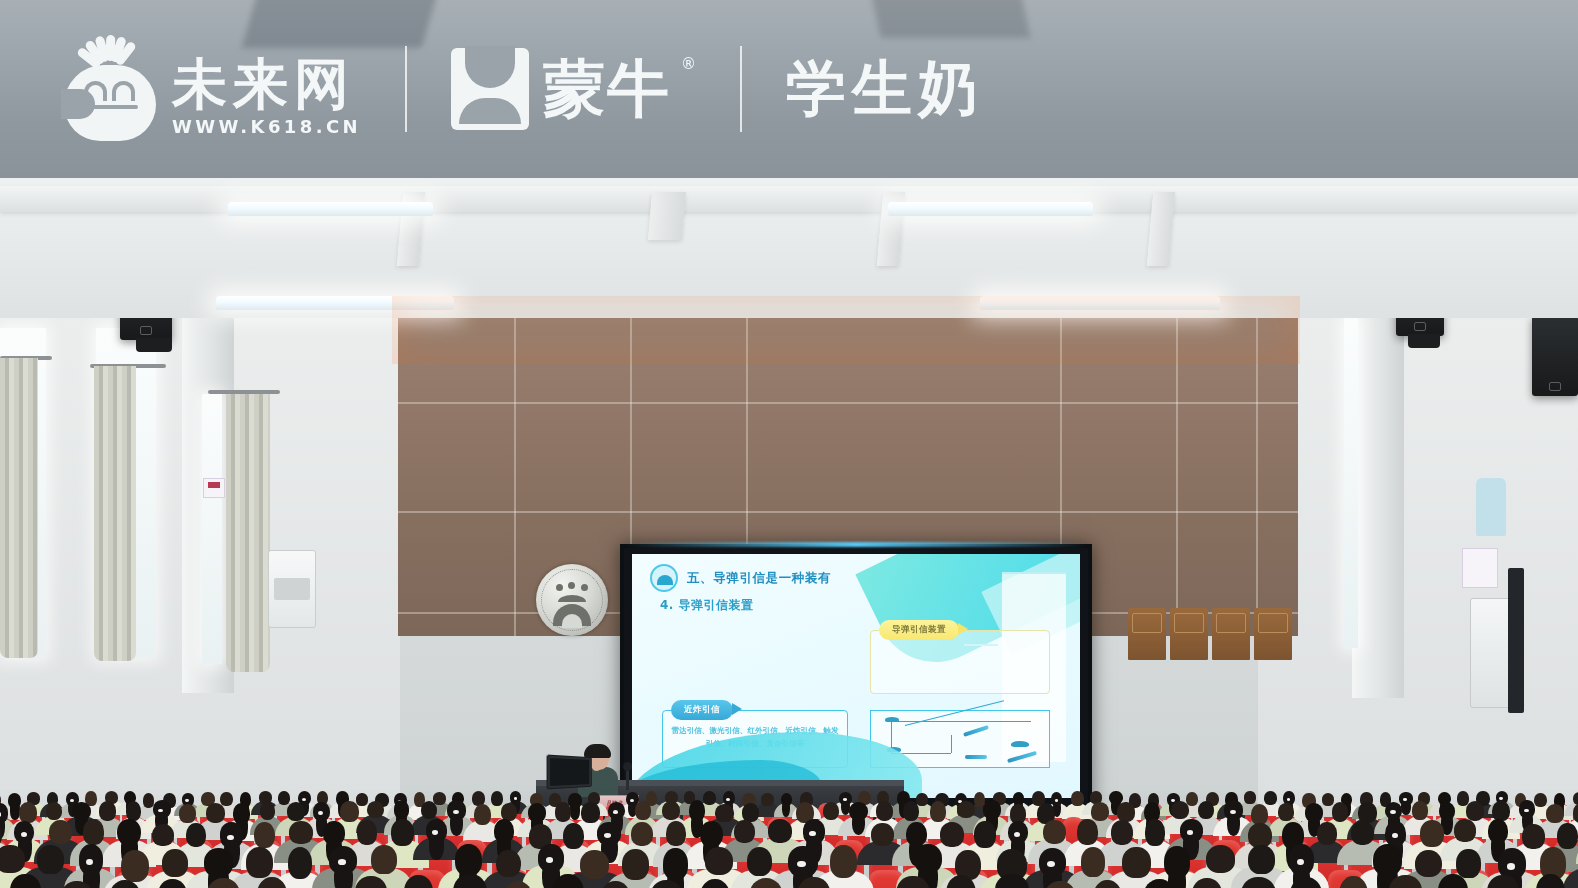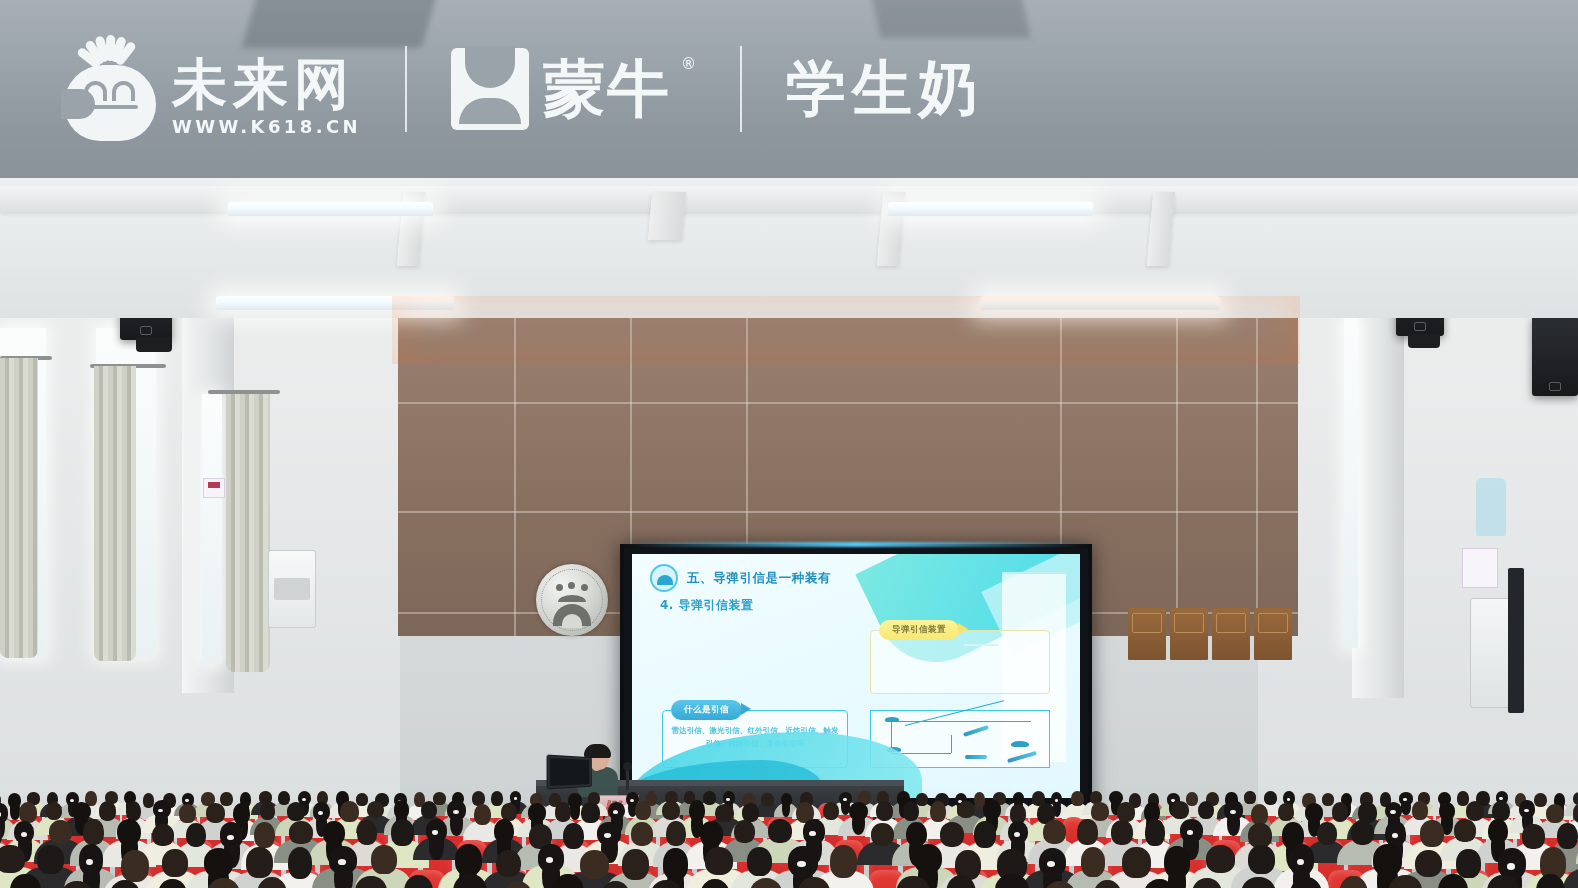--- a/index.html
+++ b/index.html
@@ -377,21 +377,21 @@
         <div class="slide-sub">4. 导弹引信装置</div>
 
         <div class="cardwrap">
 
 
           <div class="card yellowbox" style="left:214px;top:10px;width:180px;height:64px;">
             <div class="card-tab yellow">导弹引信装置</div>
           </div>
 
           <div class="card" style="left:6px;top:90px;width:186px;height:58px;">
-            <div class="card-tab">什么是引信</div>
+            <div class="card-tab">近炸引信</div>
             <div class="card-body">雷达引信、激光引信、红外引信、近炸引信、触发引信、时间引信、复合引信等</div>
           </div>
 
           <div class="diagram" style="left:214px;top:90px;width:180px;height:58px;">
             <div class="dg-line" style="left:20px;top:10px;width:140px;height:1.4px;"></div>
             <div class="dg-line" style="left:20px;top:10px;width:1.4px;height:32px;"></div>
             <div class="dg-line" style="left:20px;top:42px;width:60px;height:1.4px;"></div>
             <div class="dg-line" style="left:80px;top:24px;width:1.4px;height:18px;"></div>
             <div class="dg-line" style="left:34px;top:14px;width:102px;height:1.2px;transform:rotate(-14deg);transform-origin:left;"></div>
             <div class="dg-plane" style="left:14px;top:6px;"></div>

